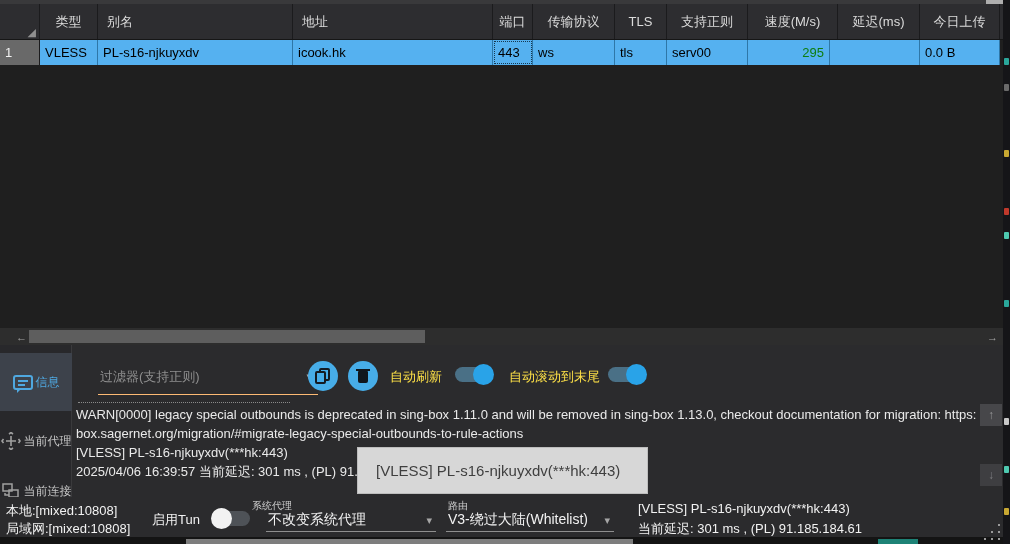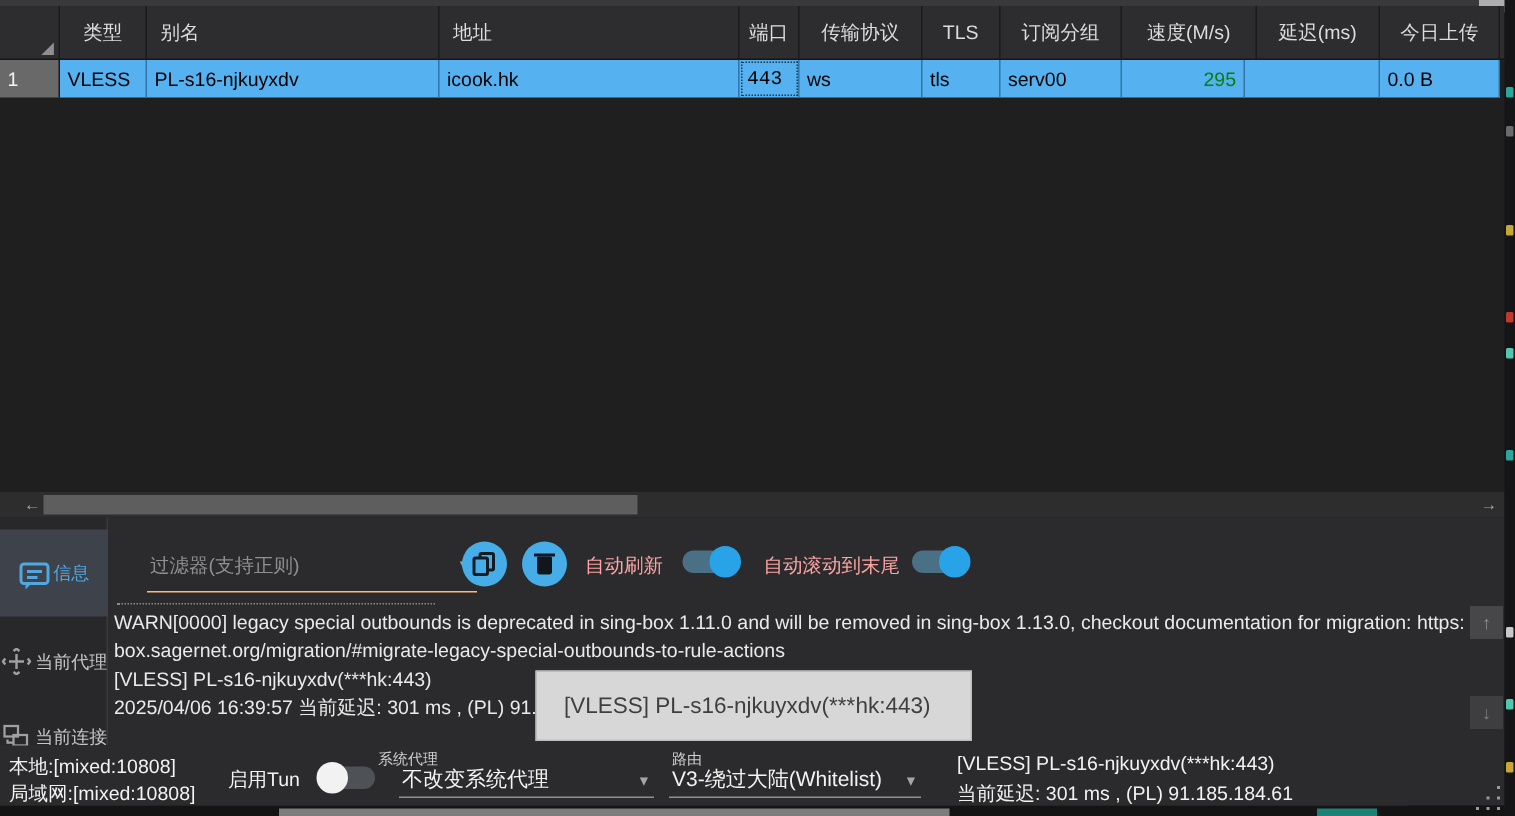--- a/index.html
+++ b/index.html
@@ -19,21 +19,21 @@
   .thead { display:flex; height:36px; background:#2d2d30; border-bottom:1px solid #161616; }
   .th { position:relative; border-right:1px solid #1b1b1d; color:#dcdcdc; font-size:13px;
         display:flex; align-items:center; justify-content:center; }
   .th.left { justify-content:flex-start; padding-left:9px; }
   .corner-tri { position:absolute; right:3px; bottom:1px; font-size:11px; color:#8f8f8f; line-height:1; }
   .trow { display:flex; height:25px; }
   .td { font-size:13px; color:#000; display:flex; align-items:center; padding:0 5px;
         background:#55b1f0; border-right:1px solid #2e77a8; overflow:hidden; white-space:nowrap; }
   .td.rownum { background:#696969; color:#f2f2f2; border-right:1px solid #1b1b1d; }
   .td.latency { justify-content:flex-end; color:#0e7d0e; }
-  .td.port { outline:1px dotted #17384f; outline-offset:-2px;font-family:Liberation Mono, monospace; }
+  .td.port { outline:1px dotted #17384f; outline-offset:-2px; }
   .c0{width:40px;} .c1{width:58px;} .c2{width:195px;} .c3{width:200px;} .c4{width:40px;}
   .c5{width:82px;} .c6{width:52px;} .c7{width:81px;} .c8{width:82px;} .c9{width:90px;} .c10{width:80px;}
 
   
   .hscroll { position:absolute; left:0; top:328px; width:1003px; height:17px; background:#2d2d2d; }
   .hs-arrow { position:absolute; top:0; width:17px; height:17px; color:#a6a6a6; font-size:11px;
               display:flex; align-items:center; justify-content:center; }
   .hs-arrow.left { left:13px; } .hs-arrow.right { right:2px; }
   .hs-thumb { position:absolute; left:29px; top:2px; width:396px; height:13px; background:#5e5e5e; }
 
@@ -54,21 +54,21 @@
   .filter-row { position:absolute; left:72px; top:14px; width:931px; height:42px; }
   .filter-combo { position:absolute; left:26px; top:2px; width:220px; height:34px; border-bottom:1px solid #fdba74; }
   .filter-ph { position:absolute; left:2px; top:7px; font-size:13px; color:#8f8f8f; }
   .combo-arrow { position:absolute; right:6px; top:9px; color:#a6a6a6; font-size:11px; }
   .circle-btn { position:absolute; top:2px; width:30px; height:30px; border-radius:50%; background:#47ade8; }
   .circle-btn.copy { left:236px; } .circle-btn.trash { left:276px; }
   .copy-glyph { position:absolute; left:11px; top:7px; width:11px; height:13px; border:2px solid #141a21; border-radius:2px; }
   .copy-glyph2 { position:absolute; left:7px; top:10px; width:11px; height:13px; border:2px solid #141a21; border-radius:2px; background:#47ade8; }
   .trash-glyph { position:absolute; left:10px; top:10px; width:10px; height:12px; background:#10161c; border-radius:1px 1px 2px 2px; }
   .trash-lid { position:absolute; left:8px; top:8px; width:14px; height:2px; background:#10161c; }
-  .toggle-label { position:absolute; top:9px; font-size:13px; color:#fca5a5; }
+  .toggle-label { position:absolute; top:9px; font-size:13px; color:#fde047; }
   .toggle { position:absolute; top:8px; width:38px; height:15px; border-radius:8px; }
   .toggle.on { background:#4a7086; }
   .toggle.on .knob { position:absolute; right:-1px; top:-3px; width:21px; height:21px; border-radius:50%; background:#29a3e8; }
   .toggle.off { background:#4e5257; }
   .toggle.off .knob { position:absolute; left:-1px; top:-3px; width:21px; height:21px; border-radius:50%; background:#f2f2f2; }
 
   
   .log-area { position:absolute; left:76px; top:55px; width:900px; height:97px; overflow:hidden;
               font-size:13px; line-height:19px; color:#eaeaea; }
   .log-clip { width:212px; height:3px; border-bottom:1px dotted #8a8a8a; margin:0 0 2px 2px; }
@@ -108,21 +108,21 @@
     <div class="thead">
       <div class="th c0">
         <span class="corner-tri">◢</span>
       </div>
       <div class="th c1">类型</div>
       <div class="th c2 left">别名</div>
       <div class="th c3 left">地址</div>
       <div class="th c4">端口</div>
       <div class="th c5">传输协议</div>
       <div class="th c6">TLS</div>
-      <div class="th c7">订阅分组</div>
+      <div class="th c7">支持正则</div>
       <div class="th c9">速度(M/s)</div>
       <div class="th c8">延迟(ms)</div>
       <div class="th c10">今日上传</div>
     </div>
     <div class="trow">
       <div class="td rownum c0">1</div>
       <div class="td c1">VLESS</div>
       <div class="td c2">PL-s16-njkuyxdv</div>
       <div class="td c3">icook.hk</div>
       <div class="td c4 port">443</div>

